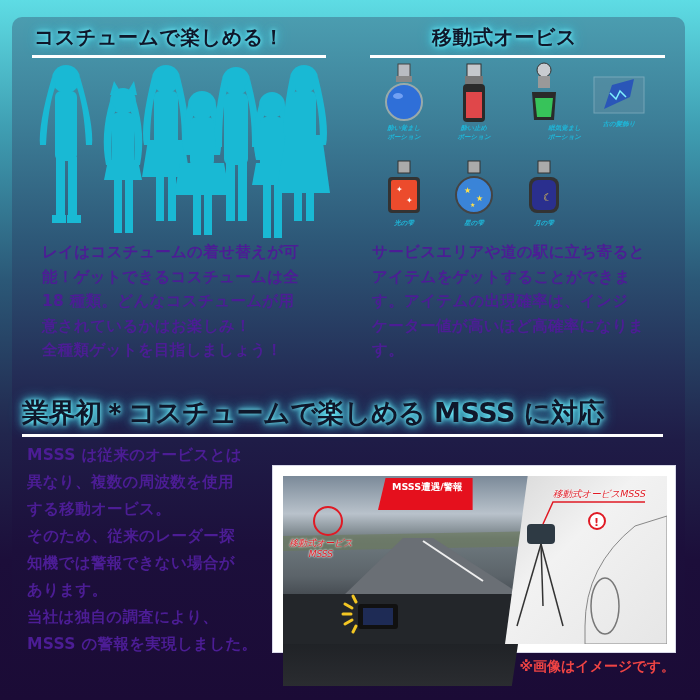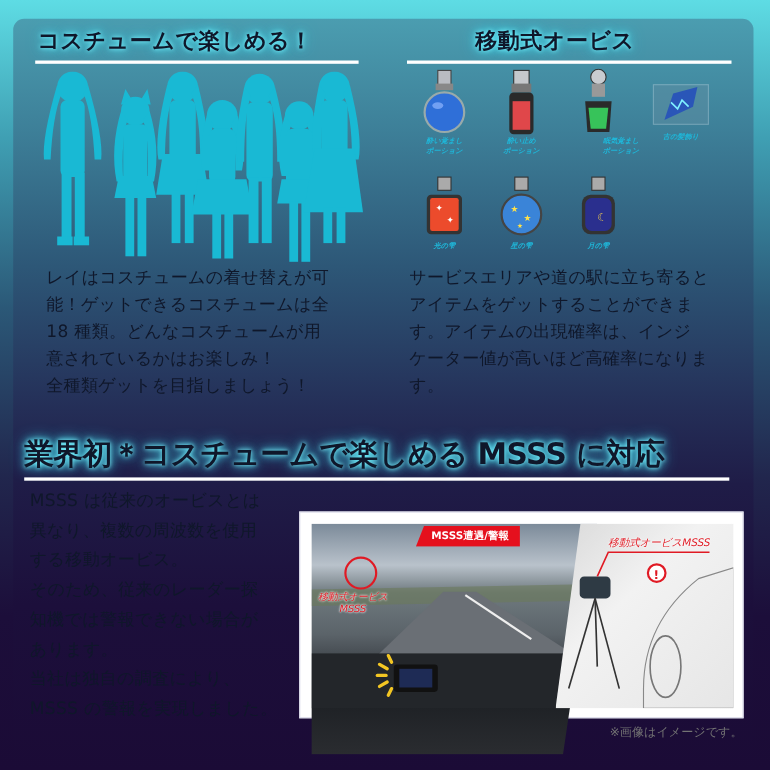--- a/index.html
+++ b/index.html
@@ -15,22 +15,22 @@
     border-radius:10px 10px 0 0;
     background: linear-gradient(180deg, #4b9db0 0%, #3d7f98 15%, #2d5777 33%, #242e57 52%, #1f1c47 62%, #1c0f3b 78%, #1b0b36 100%);
   }
   .glow-title {
     position:absolute; font-weight:bold; color:#0f172a;
     text-shadow: 0 0 4px #7ff3ff, 0 0 8px #4fe0f0, 0 0 14px #33c8e0;
     white-space:nowrap; letter-spacing:0.5px;
   }
   .rule { position:absolute; height:3px; background:#fff; }
   .body-text {
-    position:absolute; font-size:15.5px; line-height:24.5px; color:#0f172a;
-    font-weight:normal; white-space:pre-line; letter-spacing:0.3px;
+    position:absolute; font-size:15.5px; line-height:24.5px; color:#4c1d95;
+    font-weight:bold; white-space:pre-line; letter-spacing:0.3px;
   }
   
   .silhouettes { position:absolute; left:30px; top:65px; width:300px; height:175px; }
   
   .items { position:absolute; left:372px; top:62px; width:300px; height:170px; }
   .item { position:absolute; width:74px; text-align:center; }
   .item .pic { width:74px; height:62px; display:flex; align-items:center; justify-content:center; }
   .item .label {
     font-size:6.5px; line-height:9px; color:#1fb6d8; font-weight:bold; font-style:italic;
     white-space:pre-line;
@@ -46,29 +46,29 @@
     clip-path: polygon(0 0, 100% 0, 88% 100%, 0 100%);
   }
   .photo-right {
     position:absolute; left:232px; top:10px; width:162px; height:168px;
     background: linear-gradient(135deg, #d9d9d9 0%, #f2f2f2 40%, #e6e6e6 100%);
     clip-path: polygon(14% 0, 100% 0, 100% 100%, 0 100%);
     overflow:hidden;
   }
   .badge-red {
     position:absolute; background:#e5101d; color:#fff; font-weight:bold; font-size:9.5px;
-    padding:3px 10px 3px 14px; white-space:nowrap;
+    padding:3px 10px 16px 14px; white-space:nowrap;
   }
   .red-label {
     position:absolute; color:#e01a24; font-weight:normal; font-style:italic; font-size:9px;
     white-space:nowrap; text-shadow: 0 0 2px #fff, 0 0 2px #fff;
     text-align:center; line-height:11px;
   }
   .caption {
-    position:absolute; right:25px; top:658px; font-size:11px; font-weight:normal; color:#737373;
+    position:absolute; right:25px; top:658px; font-size:14px; font-weight:bold; color:#ef4444;
   }
 </style>
 </head>
 <body>
 
 <div class="panel"></div>
 
 <div class="glow-title" style="left:34px; top:24px; font-size:20px;">コスチュームで楽しめる！</div>
 <div class="rule" style="left:32px; top:55px; width:294px;"></div>
 

